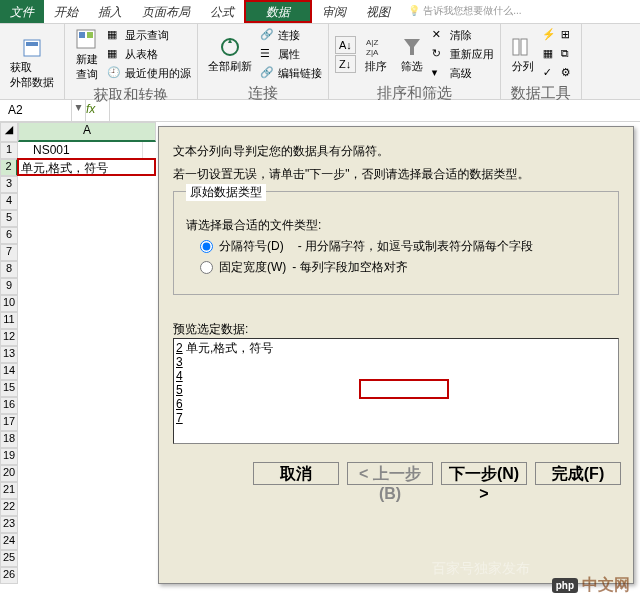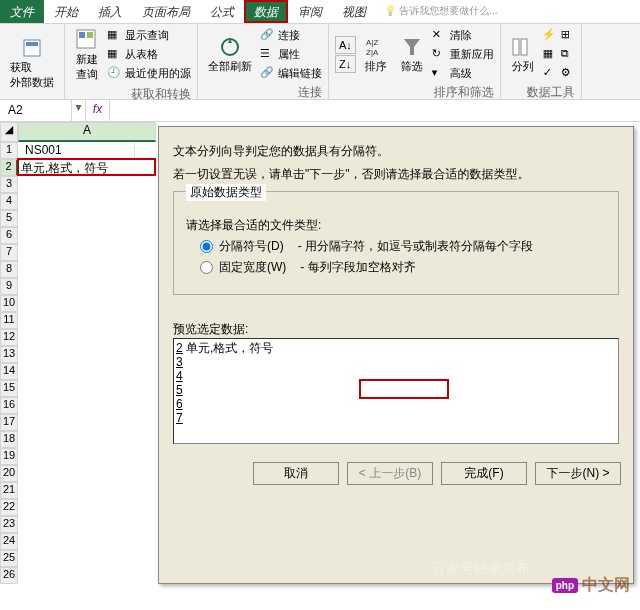--- a/index.html
+++ b/index.html
@@ -2,39 +2,39 @@
 <html><head>
 <meta charset="utf-8">
 <style>
   * { box-sizing: border-box; font-family: "Microsoft YaHei", "SimSun", sans-serif; }
   body { margin: 0; width: 640px; height: 610px; background: #fff; overflow: hidden; font-size: 12px; }
   
   
   .tabs { display: flex; background: #fff; border-bottom: 1px solid #d4d4d4; height: 24px; align-items: stretch; }
   .tab { padding: 4px 10px; color: #333; cursor: pointer; font-size: 12px; font-style: italic; }
   .tab.active { background: #217346; color: #fff; }
-  .tab.highlight { border: 2px solid #c00000; padding: 2px 8px; }
+  .tab.highlight { border: 2px solid #c00000; padding: 2px 20px; }
   .tell-me { color: #999; padding: 4px 8px; font-size: 10px; }
   .tell-me::before { content: "💡 "; opacity: .5; }
   
   .ribbon { display: flex; background: #f3f3f3; border-bottom: 1px solid #d4d4d4; height: 76px; }
   .group { border-right: 1px solid #d4d4d4; padding: 2px 6px 0 6px; display: flex; flex-direction: column; }
   .group-body { display: flex; gap: 4px; flex: 1; }
-  .group-label { text-align: right; color: #666; font-size: 12px; padding: 2px 0; }
+  .group-label { text-align: center; color: #666; font-size: 15px; padding: 2px 0; }
   .bigbtn { display: flex; flex-direction: column; align-items: center; justify-content: center; padding: 2px 4px; cursor: pointer; }
   .bigbtn svg, .bigbtn .ico { width: 24px; height: 24px; }
   .bigbtn span { font-size: 11px; white-space: nowrap; }
   .small-stack { display: flex; flex-direction: column; gap: 1px; }
   .smallbtn { display: flex; align-items: center; gap: 4px; cursor: pointer; font-size: 11px; height: 18px; white-space: nowrap; }
   .smallbtn .ico { width: 14px; height: 14px; display: inline-block; }
   
   
   .fbar { display: flex; border-bottom: 1px solid #d4d4d4; height: 22px; align-items: stretch; }
   .namebox { width: 72px; border-right: 1px solid #d4d4d4; padding: 2px 6px; font-size: 12px; }
-  .fx { width: 24px; text-align: center; color: #701a75; font-style: italic; border-right: 1px solid #d4d4d4; padding-top: 2px; }
+  .fx { width: 24px; text-align: left; color: #4d7c0f; font-style: italic; border-right: 1px solid #d4d4d4; padding-top: 2px; }
   .namebox input, .fbar-input { border: none; width: 100%; outline: none; font-size: 12px; }
   .dd { width: 14px; text-align: center; color: #666; border-right: 1px solid #d4d4d4; }
   
   
   .grid { display: flex; height: 480px; }
   .rowheads { width: 18px; background: #eee; }
   .colheads { display: flex; height: 20px; }
   .colhead { background: #eee; border: 1px solid #d4d4d4; text-align: center; font-size: 12px; }
   .colhead.sel { background: #d3ead0; border-bottom: 2px solid #217346; }
   .rowhead { height: 17px; border: 1px solid #d4d4d4; background: #eee; text-align: center; font-size: 11px; }
@@ -52,24 +52,24 @@
   .fieldset { border: 1px solid #aaa; padding: 10px 12px 14px 12px; margin-top: 8px; }
   .fieldset .legend { position: relative; top: -18px; background: #ffffff; display: inline-block; padding: 0 4px; margin-bottom: -12px; }
   .radio-row { display: flex; align-items: center; gap: 6px; margin: 4px 0 4px 14px; }
   .radio-row input[type=radio] { margin: 0; }
   .radio-highlight { position: absolute; border: 2px solid #c00000; width: 90px; height: 20px; left: 200px; top: 252px; pointer-events: none; }
   .preview { margin-top: 26px; }
   .preview-box { border: 1px inset #888; background: #fff; height: 106px; overflow: auto; font-family: SimSun, monospace; font-size: 12px; line-height: 14px; padding: 2px; }
   .preview-box .ln { display: flex; }
   .preview-box .ln .n { width: 10px; text-decoration: underline; color: #000; }
   .wiz-buttons { display: flex; justify-content: flex-end; gap: 8px; padding: 8px 12px; }
-  .wiz-buttons button { width: 86px; height: 23px; background: #ece9d8; border: 1px solid #888; font-size: 12px; }
+  .wiz-buttons button { width: 86px; height: 23px; background: #ece9d8; border: 1px solid #888; font-size: 16px; font-weight: bold; }
   
   .watermark { position: absolute; right: 10px; bottom: 14px; font-size: 16px; color: rgba(120,50,0,.6); font-weight: bold; display: flex; align-items: center; gap: 4px; pointer-events: none; }
-  .watermark .logo { background: #a21caf; color: #fff; font-size: 10px; padding: 2px 4px; border-radius: 3px; }
+  .watermark .logo { background: #404040; color: #fff; font-size: 10px; padding: 2px 4px; border-radius: 3px; }
   .watermark2 { position: absolute; right: 110px; bottom: 32px; font-size: 14px; color: rgba(255,255,255,.4); pointer-events: none; }
 </style>
 </head>
 <body>
 
 <div class="tabs">
   <div class="tab" style="background:#217346;color:#fff">文件</div>
   <div class="tab">开始</div>
   <div class="tab">插入</div>
   <div class="tab">页面布局</div>
@@ -255,21 +255,21 @@
         <div class="rowhead">19</div>
         <div class="rowhead">20</div>
         <div class="rowhead">21</div>
         <div class="rowhead">22</div>
         <div class="rowhead">23</div>
         <div class="rowhead">24</div>
         <div class="rowhead">25</div>
         <div class="rowhead">26</div>
       </div>
       <div class="cells">
-        <div class="cell" style="left:4px;top:0;width:113px">NS001</div>
+        <div class="cell" style="left:12px;top:0;width:113px">NS001</div>
         <div class="cell" style="left:0;top:17px;width:138px">单元,格式，符号</div>
         <div class="active-cell" style="left:-1px;top:16px;width:139px;height:18px"></div>
       </div>
     </div>
   </div>
 </div>
 
 <div class="wizard">
   <div class="wiz-body">
     <p>文本分列向导判定您的数据具有分隔符。</p>
@@ -278,21 +278,21 @@
       <span class="legend">原始数据类型</span>
       <div>请选择最合适的文件类型:</div>
       <div class="radio-row">
         <input type="radio" name="dt" checked="" style="">
         <label>分隔符号(D)</label>
         <span style="margin-left:8px">- 用分隔字符，如逗号或制表符分隔每个字段</span>
       </div>
       <div class="radio-row">
         <input type="radio" name="dt" style="">
         <label>固定宽度(W)</label>
-        <span style="margin-left:8px">- 每列字段加空格对齐</span>
+        <span style="">- 每列字段加空格对齐</span>
       </div>
     </div>
     <div class="radio-highlight"></div>
 
     <div class="preview">
       <div>预览选定数据:</div>
       <div class="preview-box">
         <div class="ln">
             <span class="n">2</span>
             <span>单元,格式，符号</span>
@@ -312,22 +312,22 @@
           </div>
         <div class="ln">
             <span class="n">7</span>
           </div>
       </div>
     </div>
   </div>
   <div class="wiz-buttons">
     <button>取消</button>
     <button disabled="" style="color:#888">&lt; 上一步(B)</button>
+    <button>下一步(N) &gt;</button>
     <button>完成(F)</button>
-    <button>下一步(N) &gt;</button>
   </div>
 </div>
 
 <div class="watermark2">百家号独家发布</div>
 <div class="watermark">
   <span class="logo">php</span>
   <span>中文网</span>
 </div>
 
 </body></html>

